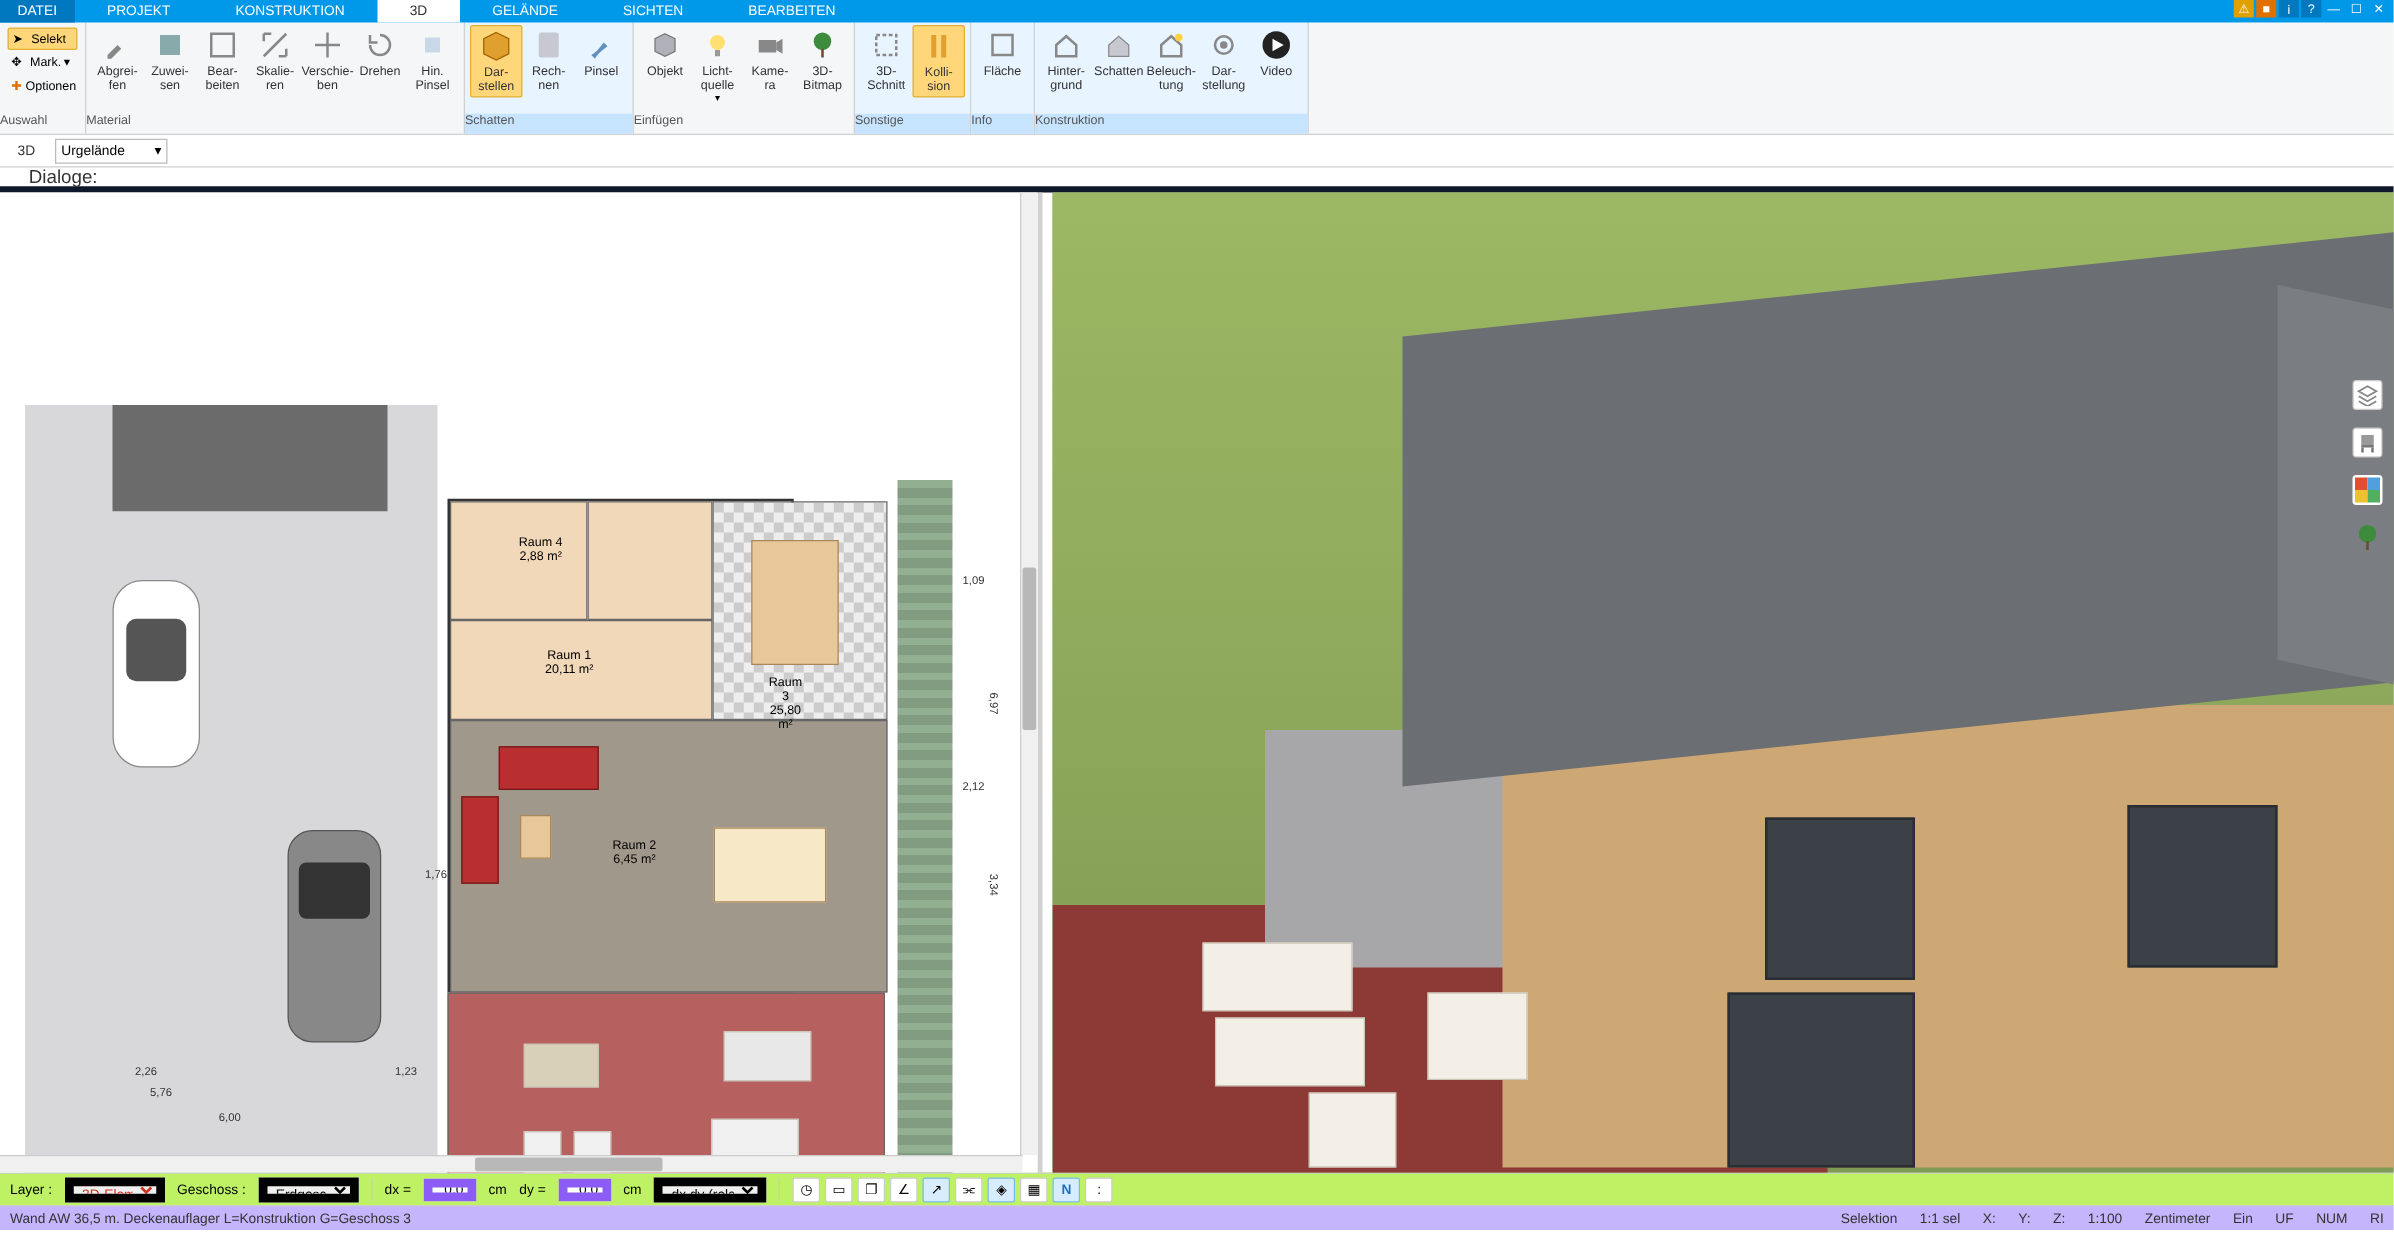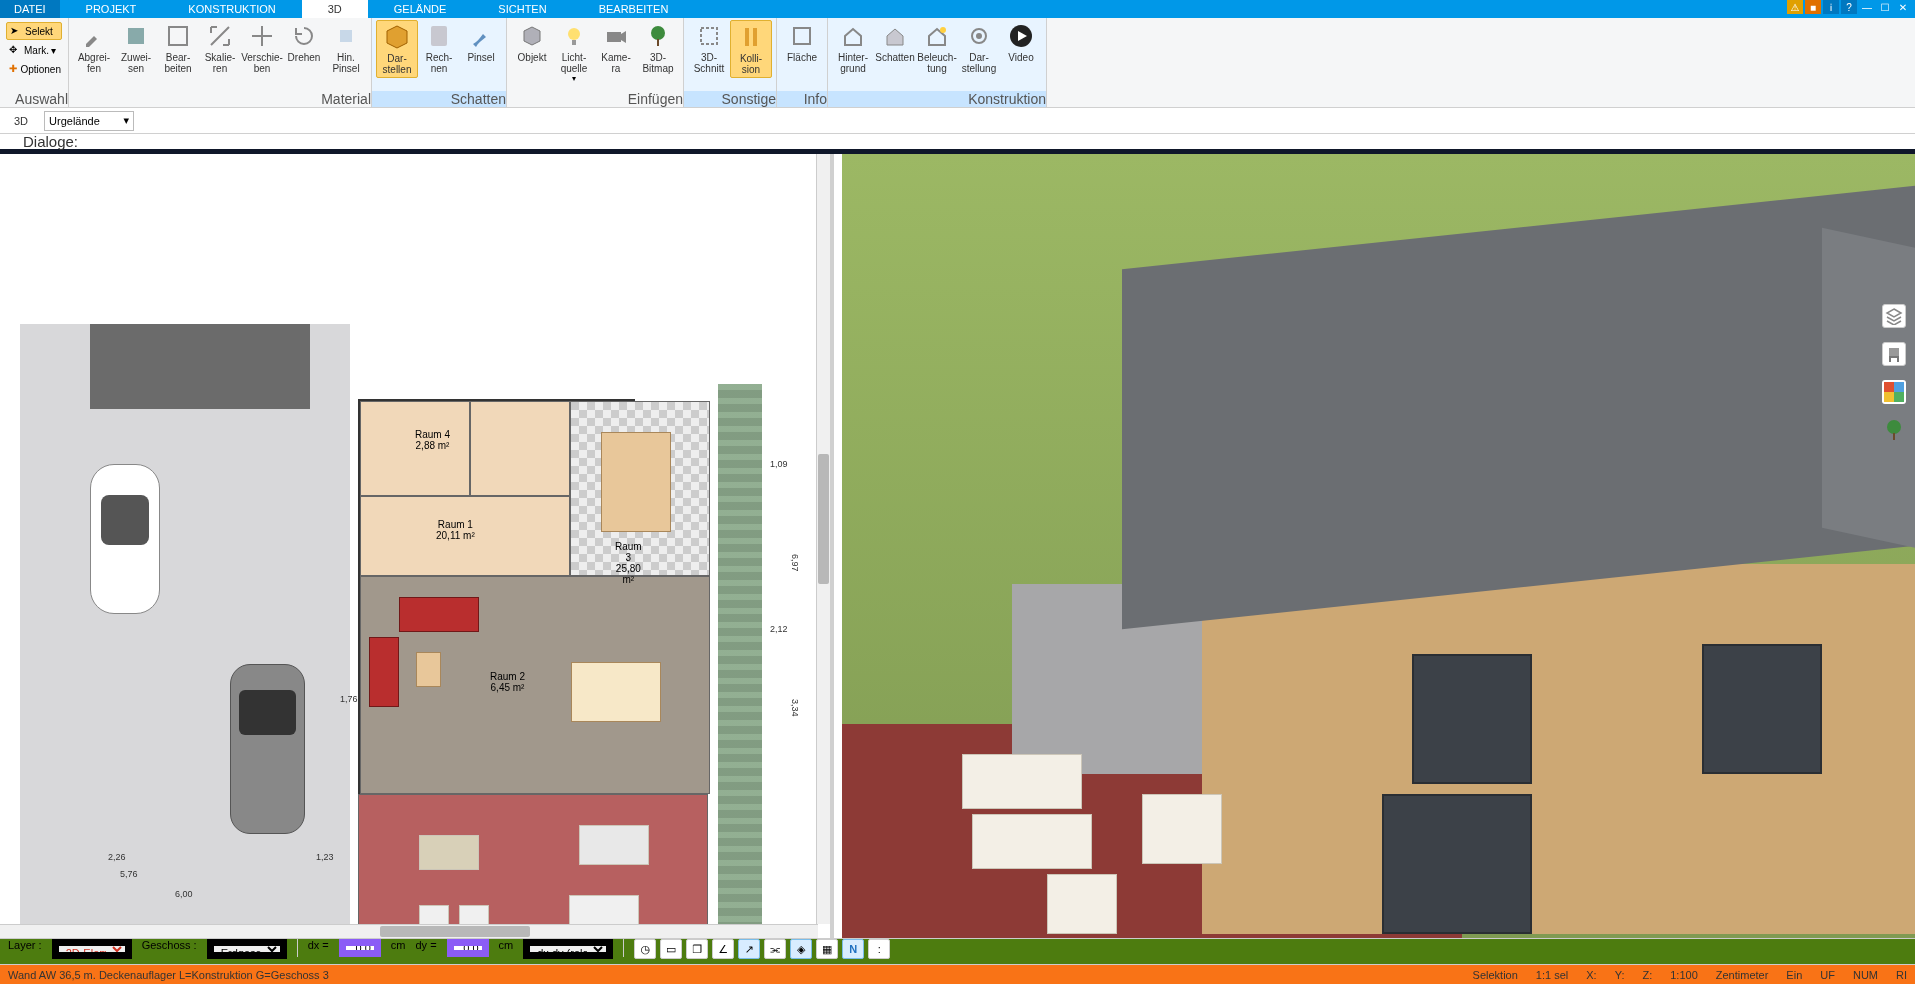--- a/index.html
+++ b/index.html
@@ -11,21 +11,21 @@
 .menu-tab.file { background: #0078c0; padding: 0 14px; }
 .menu-tab.active { background: #fff; color: #333; }
 .title-icons { position: absolute; right: 4px; top: 0; display: flex; gap: 2px; align-items: center; }
 .title-icons span { width: 16px; height: 14px; display: inline-flex; align-items: center; justify-content: center; color: #fff; font-size: 10px; cursor: pointer; }
 
 
 .ribbon { height: 90px; background: #f5f6f7; border-bottom: 1px solid #d0d0d0; display: flex; }
 .ribbon-group { border-right: 1px solid #d0d0d0; display: flex; flex-direction: column; }
 .ribbon-group.highlight { background: #e8f4ff; }
 .ribbon-group-body { flex: 1; display: flex; align-items: flex-start; padding: 2px 4px; }
-.ribbon-group-label { height: 16px; font-size: 14px; text-align: right; color: #555; padding-bottom: 2px; }
+.ribbon-group-label { height: 16px; font-size: 10px; text-align: left; color: #555; padding-bottom: 2px; }
 .ribbon-group.highlight .ribbon-group-label { background: #c7e4ff; }
 
 .rb-btn-large { width: 42px; display: flex; flex-direction: column; align-items: center; padding: 2px 2px; cursor: pointer; border-radius: 2px; }
 .rb-btn-large.active { background: #ffd77a; border: 1px solid #e0b030; }
 .rb-icon { width: 28px; height: 28px; margin-bottom: 2px; display: flex; align-items: center; justify-content: center; }
 .rb-btn-large .lbl { font-size: 10px; line-height: 11px; text-align: center; color: #333; white-space: pre-line; }
 
 .auswahl-col { width: 60px; display: flex; flex-direction: column; gap: 1px; padding: 2px; }
 .auswahl-btn { height: 18px; display: flex; align-items: center; font-size: 10px; padding: 0 3px; cursor: pointer; border-radius: 2px; }
 .auswahl-btn.sel { background: #ffd77a; border: 1px solid #e0b030; }
@@ -72,29 +72,29 @@
 .roof2 { position:absolute; left:980px; top:110px; width:340px; height:300px; background:#7a7d81; transform: skewY(12deg); }
 .wall { position:absolute; left:360px; top:410px; width:1100px; height:370px; background:#cda874; }
 .terrace3d { position:absolute; left:0; top:570px; width:620px; height:300px; background:#8d3a36; }
 .deck { position:absolute; left:170px; top:430px; width:280px; height:190px; background:#a7a7a9; }
 .window3d { position:absolute; background:#3c4148; border:2px solid #2a2e33; }
 .furn { position:absolute; background:#f3efe6; border:1px solid #ccc6b8; }
 .side-tools { position:absolute; right:6px; top:150px; width:30px; display:flex; flex-direction:column; gap:14px; align-items:center; }
 .side-tools .st { width:24px; height:24px; border:1px solid #ccc; border-radius:3px; display:flex; align-items:center; justify-content:center; background:#fff; cursor:pointer; }
 
 
-.bottom-bar { height: 26px; border-top: 1px solid #ccc; background: #4d7c0f; display: flex; padding: 0 8px; gap: 10px; font-size: 11px; }
+.bottom-bar { height: 26px; border-top: 1px solid #ccc; background: #bef264; display: flex; align-items: center; padding: 0 8px; gap: 10px; font-size: 11px; }
 .bottom-bar input.num { width: 42px; height: 18px; border: 7px solid #8b5cf6; text-align: right; padding-right: 3px; font-size: 11px; }
 .bottom-bar select, .bottom-bar .combo { height: 20px; border: 7px solid #000000; font-size: 11px; padding: 0 3px; }
 .bb-icons { display:flex; gap:4px; }
 .bb-icons .bi { width:22px; height:20px; border:1px solid #ccc; border-radius:2px; display:flex; align-items:center; justify-content:center; background:#fff; cursor:pointer; }
 .bb-icons .bi.on { background:#d8ecff; border-color:#7abce8; }
 
 
-.status-bar { height: 20px; border-top: 1px solid #ccc; background: #f97316; display: flex; align-items: center; padding: 0 8px; font-size: 11px; color: #333; justify-content: space-between; }
+.status-bar { height: 20px; border-top: 1px solid #ccc; background: #c4b5fd; display: flex; align-items: center; padding: 0 8px; font-size: 11px; color: #333; justify-content: space-between; }
 .status-bar .right { display:flex; gap:18px; }
 </style>
 </head>
 <body>
 
 <div class="menu-bar">
   <div class="menu-tab file">DATEI</div>
   <div class="menu-tab">PROJEKT</div>
   <div class="menu-tab">KONSTRUKTION</div>
   <div class="menu-tab active">3D</div>

